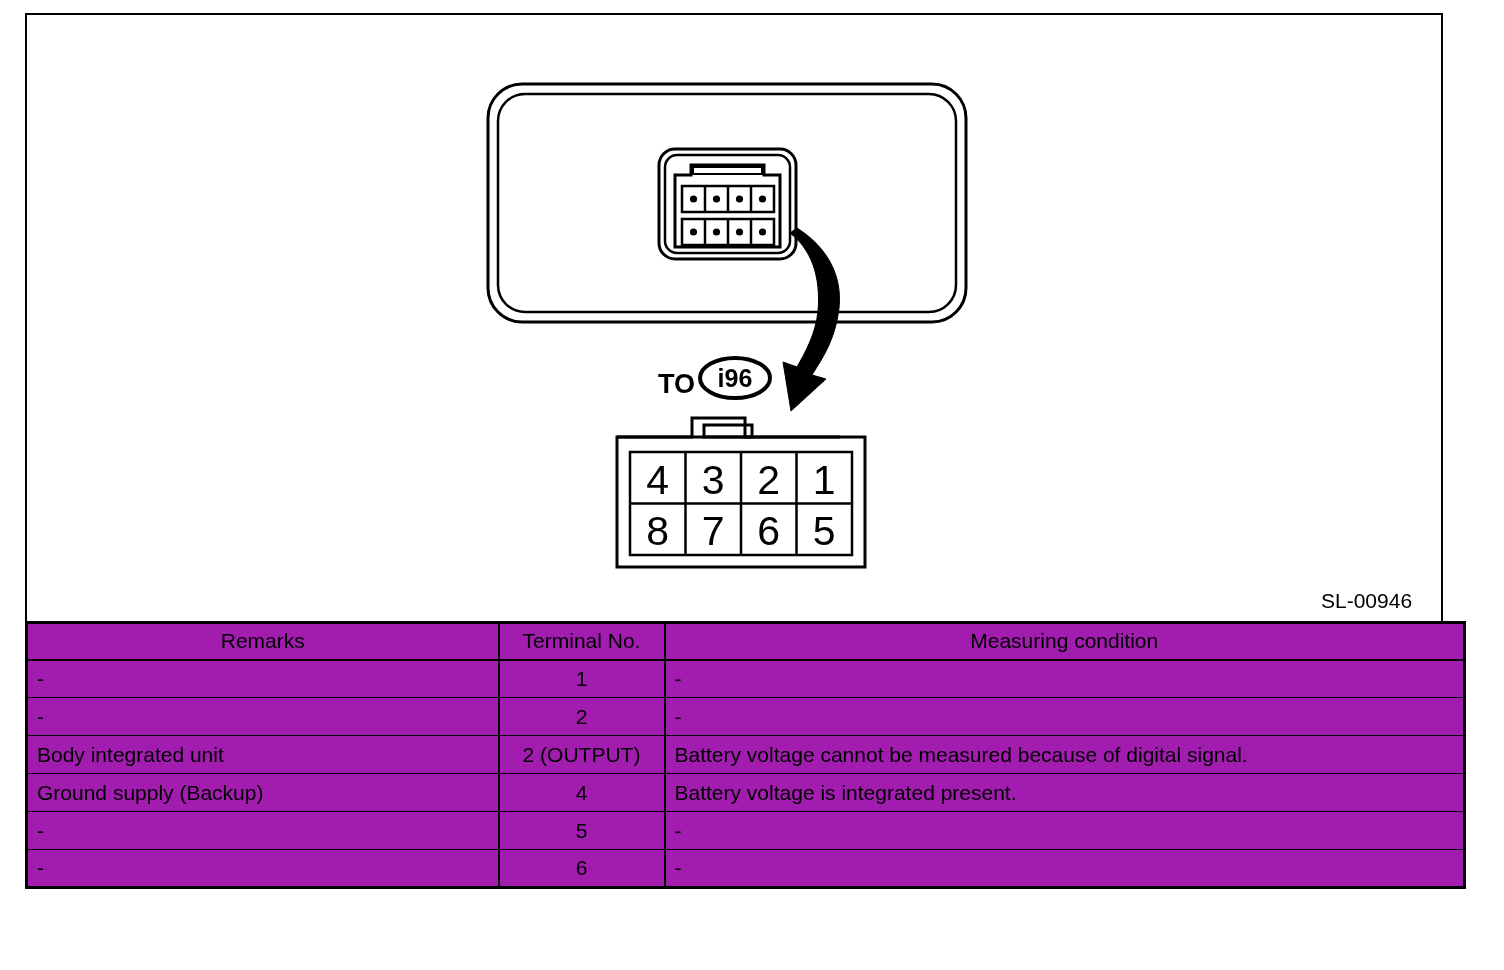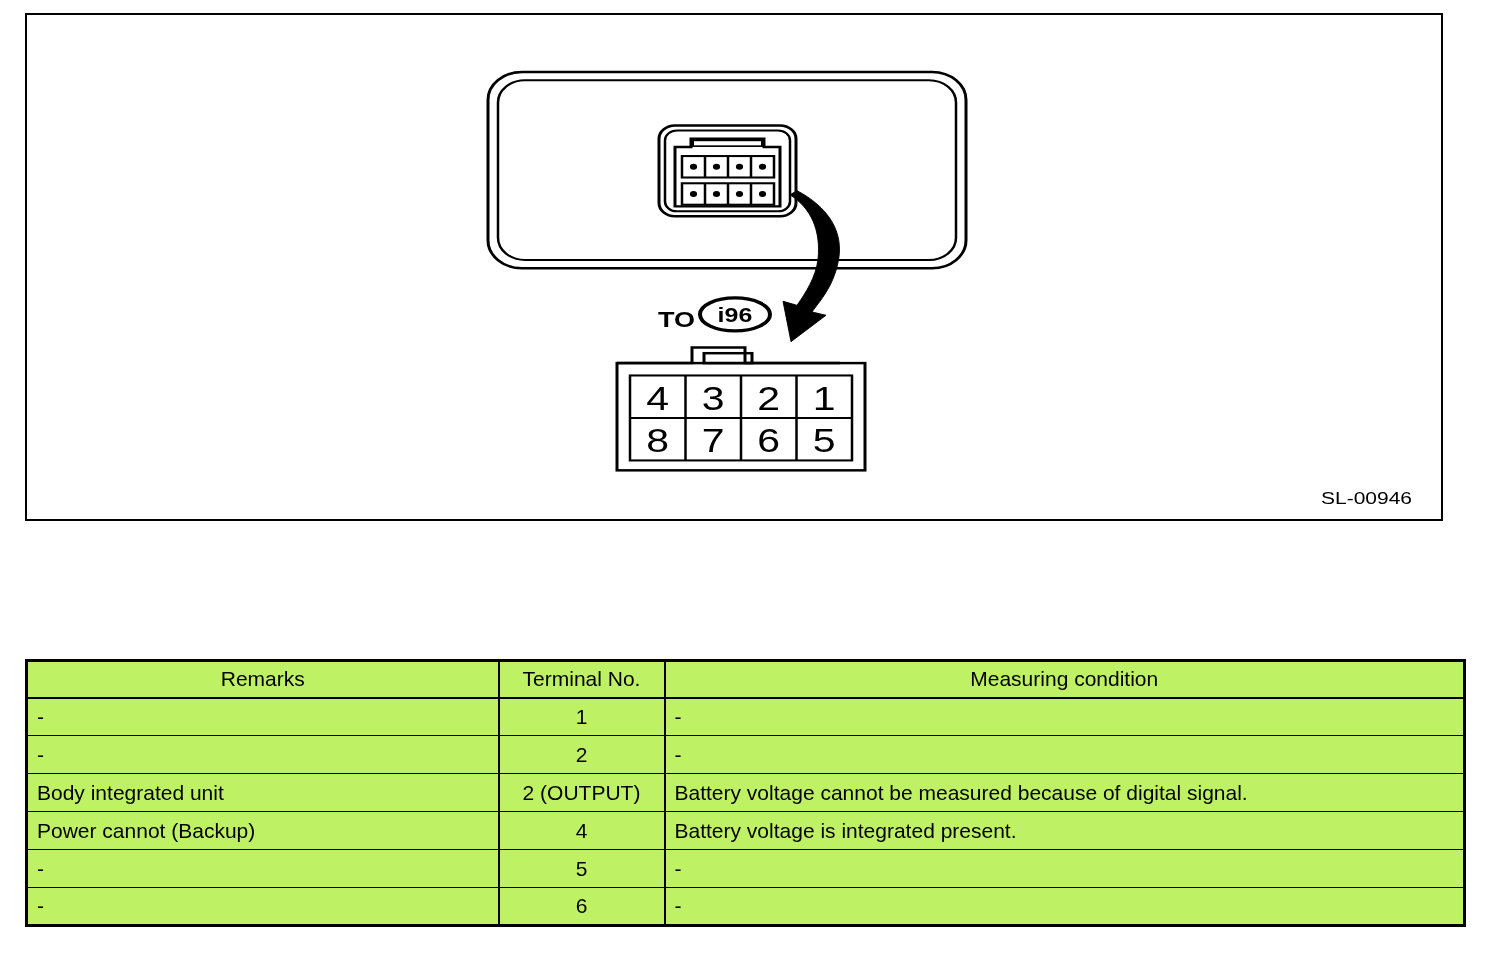--- a/index.html
+++ b/index.html
@@ -15,21 +15,21 @@
     color: #000000;
     overflow: hidden;
   }
 
   
   #diagram-panel {
     position: absolute;
     left: 25px;
     top: 13px;
     width: 1418px;
-    height: 508px;
+    height: 615px;
     border: 2px solid #000;
     box-sizing: border-box;
     background: #fff;
   }
 
   #diagram-svg {
     position: absolute;
     left: 0;
     top: 0;
     width: 100%;
@@ -58,25 +58,25 @@
   .svg-text-ref {
     font-family: "Liberation Sans", sans-serif;
     font-size: 21px;
     fill: #000;
   }
 
   
   #spec-table {
     position: absolute;
     left: 25px;
-    top: 659px;
+    top: 621px;
     width: 1438px;
     border-collapse: collapse;
     table-layout: fixed;
-    background: #bef264;
+    background: #a21caf;
   }
   #spec-table col.c-remarks { width: 472px; }
   #spec-table col.c-terminal { width: 166px; }
   #spec-table col.c-cond { width: 800px; }
 
   #spec-table th, #spec-table td {
     border: 1px solid #000;
     font-family: "Liberation Sans", sans-serif;
     font-size: 21px;
     font-weight: normal;
@@ -226,21 +226,21 @@
         <td class="cell-remarks">-</td>
         <td class="cell-terminal">2</td>
         <td class="cell-cond">-</td>
       </tr>
       <tr>
         <td class="cell-remarks">Body integrated unit</td>
         <td class="cell-terminal">2 (OUTPUT)</td>
         <td class="cell-cond">Battery voltage cannot be measured because of digital signal.</td>
       </tr>
       <tr>
-        <td class="cell-remarks">Power cannot (Backup)</td>
+        <td class="cell-remarks">Ground supply (Backup)</td>
         <td class="cell-terminal">4</td>
         <td class="cell-cond">Battery voltage is integrated present.</td>
       </tr>
       <tr>
         <td class="cell-remarks">-</td>
         <td class="cell-terminal">5</td>
         <td class="cell-cond">-</td>
       </tr>
       <tr>
         <td class="cell-remarks">-</td>

